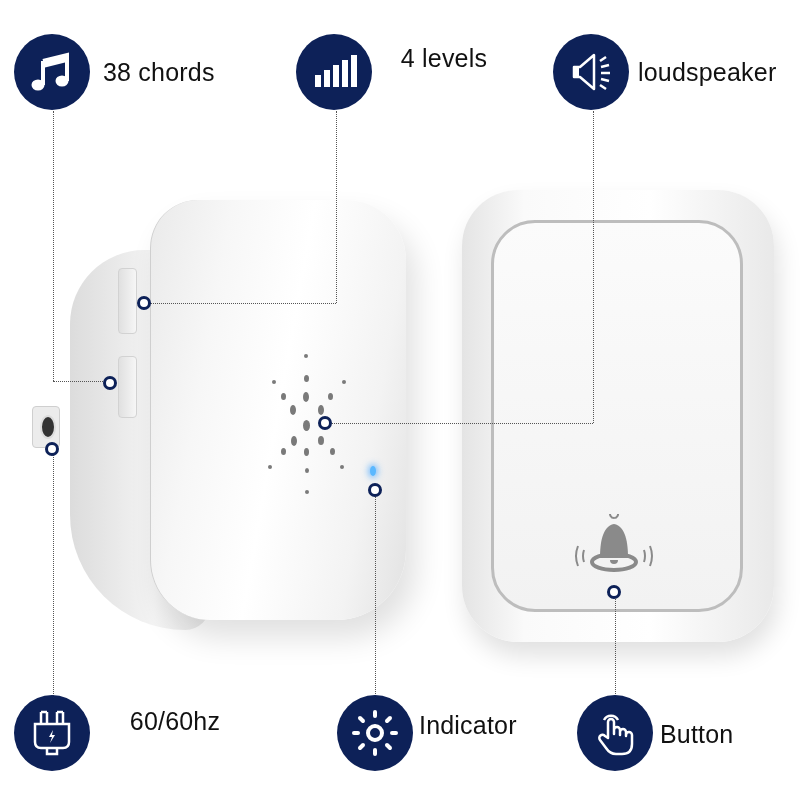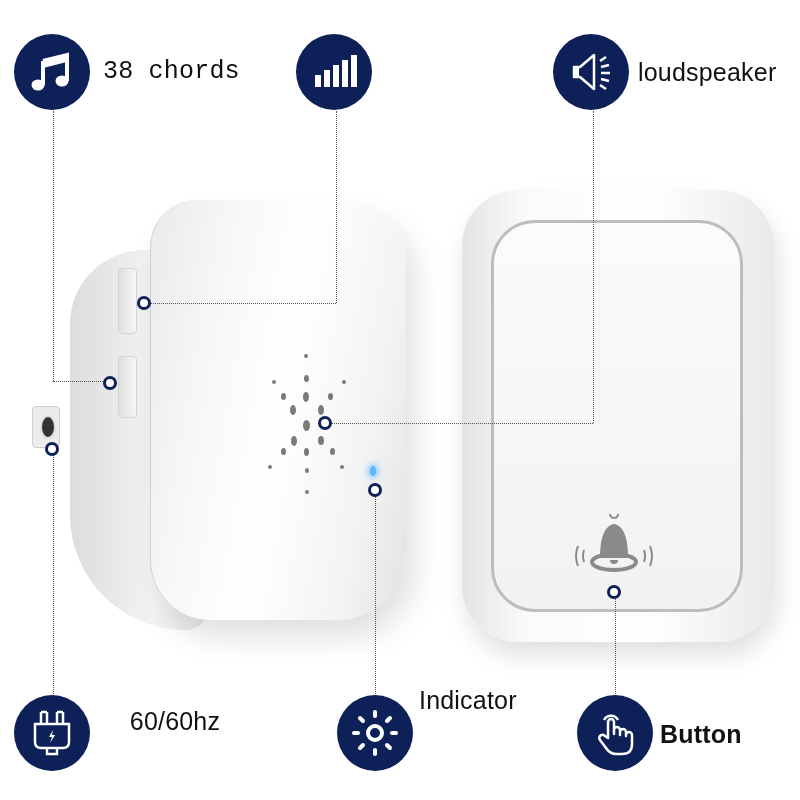--- a/index.html
+++ b/index.html
@@ -96,32 +96,33 @@
 
 <div class="badge" style="left:14px;top:34px;">
   <svg viewBox="0 0 50 50">
     <path d="M16 14 L40 8 L40 34" fill="none" stroke="#fff" stroke-width="4"></path>
     <path d="M16 14 L16 38" fill="none" stroke="#fff" stroke-width="4"></path>
     <path d="M16 14 L40 8 L40 15 L16 21 Z" fill="#fff"></path>
     <ellipse cx="11" cy="38" rx="6.5" ry="5.5" fill="#fff"></ellipse>
     <ellipse cx="35" cy="34" rx="6.5" ry="5.5" fill="#fff"></ellipse>
   </svg>
 </div>
-<div class="label" style="left:103px;top:58px;font-family:Liberation Mono, monospace;">38 chords</div>
+<div class="label" style="left:103px;top:58px;">38 chords</div>
 
 <div class="badge" style="left:296px;top:34px;">
   <svg viewBox="0 0 50 50">
     <rect x="6" y="28" width="6" height="12" fill="#fff"></rect>
     <rect x="15" y="23" width="6" height="17" fill="#fff"></rect>
     <rect x="24" y="18" width="6" height="22" fill="#fff"></rect>
     <rect x="33" y="13" width="6" height="27" fill="#fff"></rect>
     <rect x="42" y="8" width="6" height="32" fill="#fff"></rect>
   </svg>
 </div>
 <div class="label center" style="left:378px;top:44px;width:132px;">
+  <div>4 levels</div>
 </div>
 
 <div class="badge" style="left:553px;top:34px;">
   <svg viewBox="0 0 50 50">
     <path d="M8 20 L14 20 L28 8 L28 42 L14 30 L8 30 Z" fill="none" stroke="#fff" stroke-width="2.5" stroke-linejoin="round"></path>
     <path d="M8 20 L8 30 L13 30 L13 20 Z" fill="#fff"></path>
     <line x1="34" y1="14" x2="40" y2="10" stroke="#fff" stroke-width="2.5"></line>
     <line x1="35" y1="20" x2="43" y2="18" stroke="#fff" stroke-width="2.5"></line>
     <line x1="35" y1="26" x2="44" y2="26" stroke="#fff" stroke-width="2.5"></line>
     <line x1="35" y1="32" x2="43" y2="34" stroke="#fff" stroke-width="2.5"></line>
@@ -151,21 +152,21 @@
       <line x1="25" y1="42" x2="25" y2="46"></line>
       <line x1="4" y1="25" x2="8" y2="25"></line>
       <line x1="42" y1="25" x2="46" y2="25"></line>
       <line x1="10" y1="10" x2="13" y2="13"></line>
       <line x1="37" y1="37" x2="40" y2="40"></line>
       <line x1="40" y1="10" x2="37" y2="13"></line>
       <line x1="13" y1="37" x2="10" y2="40"></line>
     </g>
   </svg>
 </div>
-<div class="label" style="left:419px;top:686px;">Indicator</div>
+<div class="label" style="left:419px;top:711px;">Indicator</div>
 
 <div class="badge" style="left:577px;top:695px;">
   <svg viewBox="0 0 50 50">
     <path d="M14 12 a8 8 0 0 1 14 0" fill="none" stroke="#fff" stroke-width="2.5"></path>
     <path d="M18 30 L18 14 a3 3 0 0 1 6 0 L24 26 L24 22 a3 3 0 0 1 6 0 L30 27 L30 24 a3 3 0 0 1 6 0 L36 28 L36 27 a3 3 0 0 1 6 0 L42 36 Q42 46 32 46 L26 46 Q20 46 16 40 L10 32 a3 3 0 0 1 5 -4 Z" fill="none" stroke="#fff" stroke-width="2.5" stroke-linejoin="round"></path>
   </svg>
 </div>
-<div class="label" style="left:660px;top:720px;font-weight:bold;">Button</div>
+<div class="label" style="left:660px;top:720px;">Button</div>
 
 </body></html>

